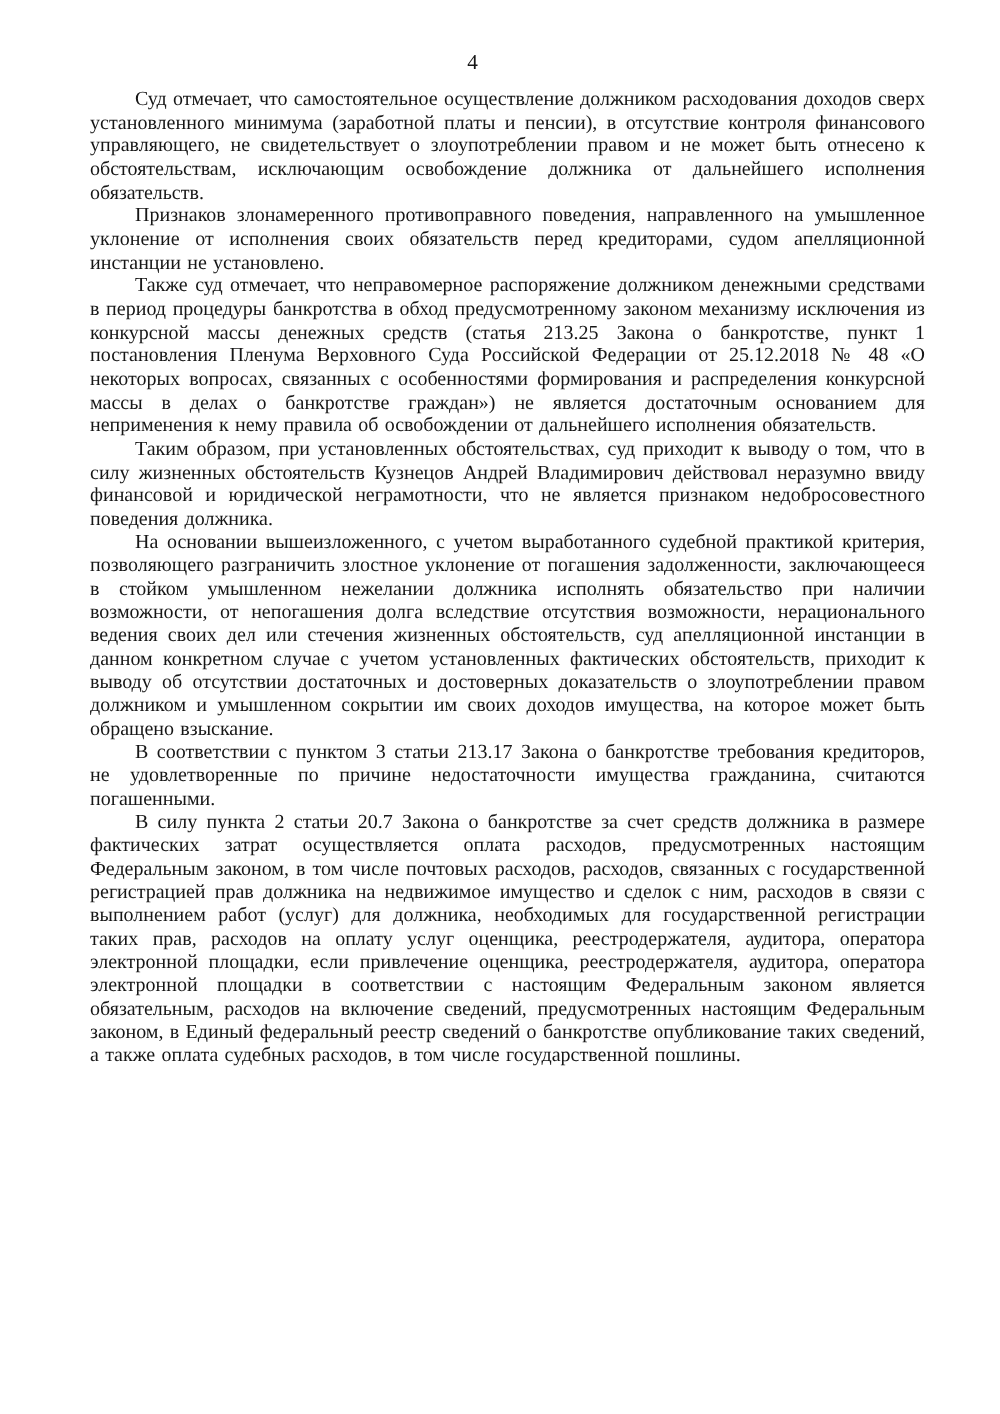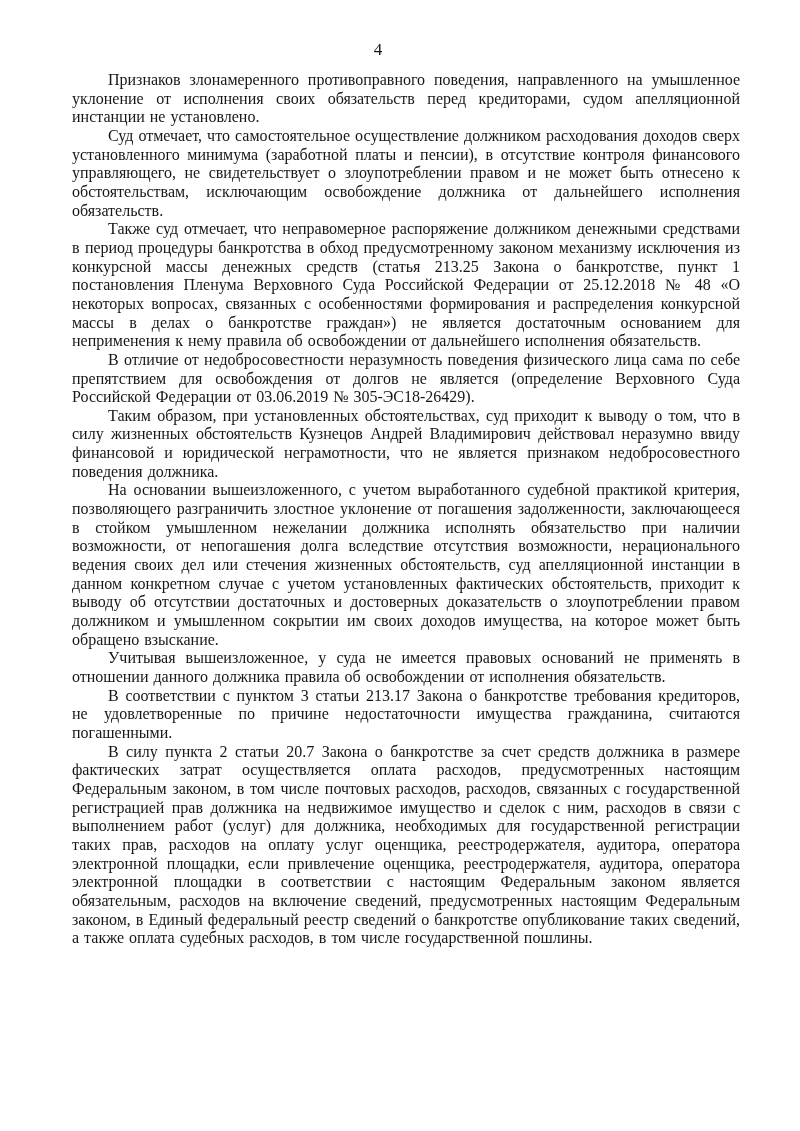--- a/index.html
+++ b/index.html
@@ -41,23 +41,21 @@
     hyphens: none;
   }
 </style>
 </head>
 <body>
 
 <div class="page">
   <div class="page-number">4</div>
 
   <div class="body-text">
+    <p>Суд отмечает, что самостоятельное осуществление должником расходования доходов сверх установленного минимума (заработной платы и пенсии), в отсутствие контроля финансового управляющего, не свидетельствует о злоупотреблении правом и не может быть отнесено к обстоятельствам, исключающим освобождение должника от дальнейшего исполнения обязательств.</p>
     <p>Признаков злонамеренного противоправного поведения, направленного на умышленное уклонение от исполнения своих обязательств перед кредиторами, судом апелляционной инстанции не установлено.</p>
-    <p>Суд отмечает, что самостоятельное осуществление должником расходования доходов сверх установленного минимума (заработной платы и пенсии), в отсутствие контроля финансового управляющего, не свидетельствует о злоупотреблении правом и не может быть отнесено к обстоятельствам, исключающим освобождение должника от дальнейшего исполнения обязательств.</p>
     <p>Также суд отмечает, что неправомерное распоряжение должником денежными средствами в период процедуры банкротства в обход предусмотренному законом механизму исключения из конкурсной массы денежных средств (статья 213.25 Закона о банкротстве, пункт 1 постановления Пленума Верховного Суда Российской Федерации от 25.12.2018 № 48 «О некоторых вопросах, связанных с особенностями формирования и распределения конкурсной массы в делах о банкротстве граждан») не является достаточным основанием для неприменения к нему правила об освобождении от дальнейшего исполнения обязательств.</p>
-    <p>В отличие от недобросовестности неразумность поведения физического лица сама по себе препятствием для освобождения от долгов не является (определение Верховного Суда Российской Федерации от 03.06.2019 № 305-ЭС18-26429).</p>
     <p>Таким образом, при установленных обстоятельствах, суд приходит к выводу о том, что в силу жизненных обстоятельств Кузнецов Андрей Владимирович действовал неразумно ввиду финансовой и юридической неграмотности, что не является признаком недобросовестного поведения должника.</p>
     <p>На основании вышеизложенного, с учетом выработанного судебной практикой критерия, позволяющего разграничить злостное уклонение от погашения задолженности, заключающееся в стойком умышленном нежелании должника исполнять обязательство при наличии возможности, от непогашения долга вследствие отсутствия возможности, нерационального ведения своих дел или стечения жизненных обстоятельств, суд апелляционной инстанции в данном конкретном случае с учетом установленных фактических обстоятельств, приходит к выводу об отсутствии достаточных и достоверных доказательств о злоупотреблении правом должником и умышленном сокрытии им своих доходов имущества, на которое может быть обращено взыскание.</p>
-    <p>Учитывая вышеизложенное, у суда не имеется правовых оснований не применять в отношении данного должника правила об освобождении от исполнения обязательств.</p>
     <p>В соответствии с пунктом 3 статьи 213.17 Закона о банкротстве требования кредиторов, не удовлетворенные по причине недостаточности имущества гражданина, считаются погашенными.</p>
     <p>В силу пункта 2 статьи 20.7 Закона о банкротстве за счет средств должника в размере фактических затрат осуществляется оплата расходов, предусмотренных настоящим Федеральным законом, в том числе почтовых расходов, расходов, связанных с государственной регистрацией прав должника на недвижимое имущество и сделок с ним, расходов в связи с выполнением работ (услуг) для должника, необходимых для государственной регистрации таких прав, расходов на оплату услуг оценщика, реестродержателя, аудитора, оператора электронной площадки, если привлечение оценщика, реестродержателя, аудитора, оператора электронной площадки в соответствии с настоящим Федеральным законом является обязательным, расходов на включение сведений, предусмотренных настоящим Федеральным законом, в Единый федеральный реестр сведений о банкротстве опубликование таких сведений, а также оплата судебных расходов, в том числе государственной пошлины.</p>
   </div>
 </div>
 
 </body></html>

